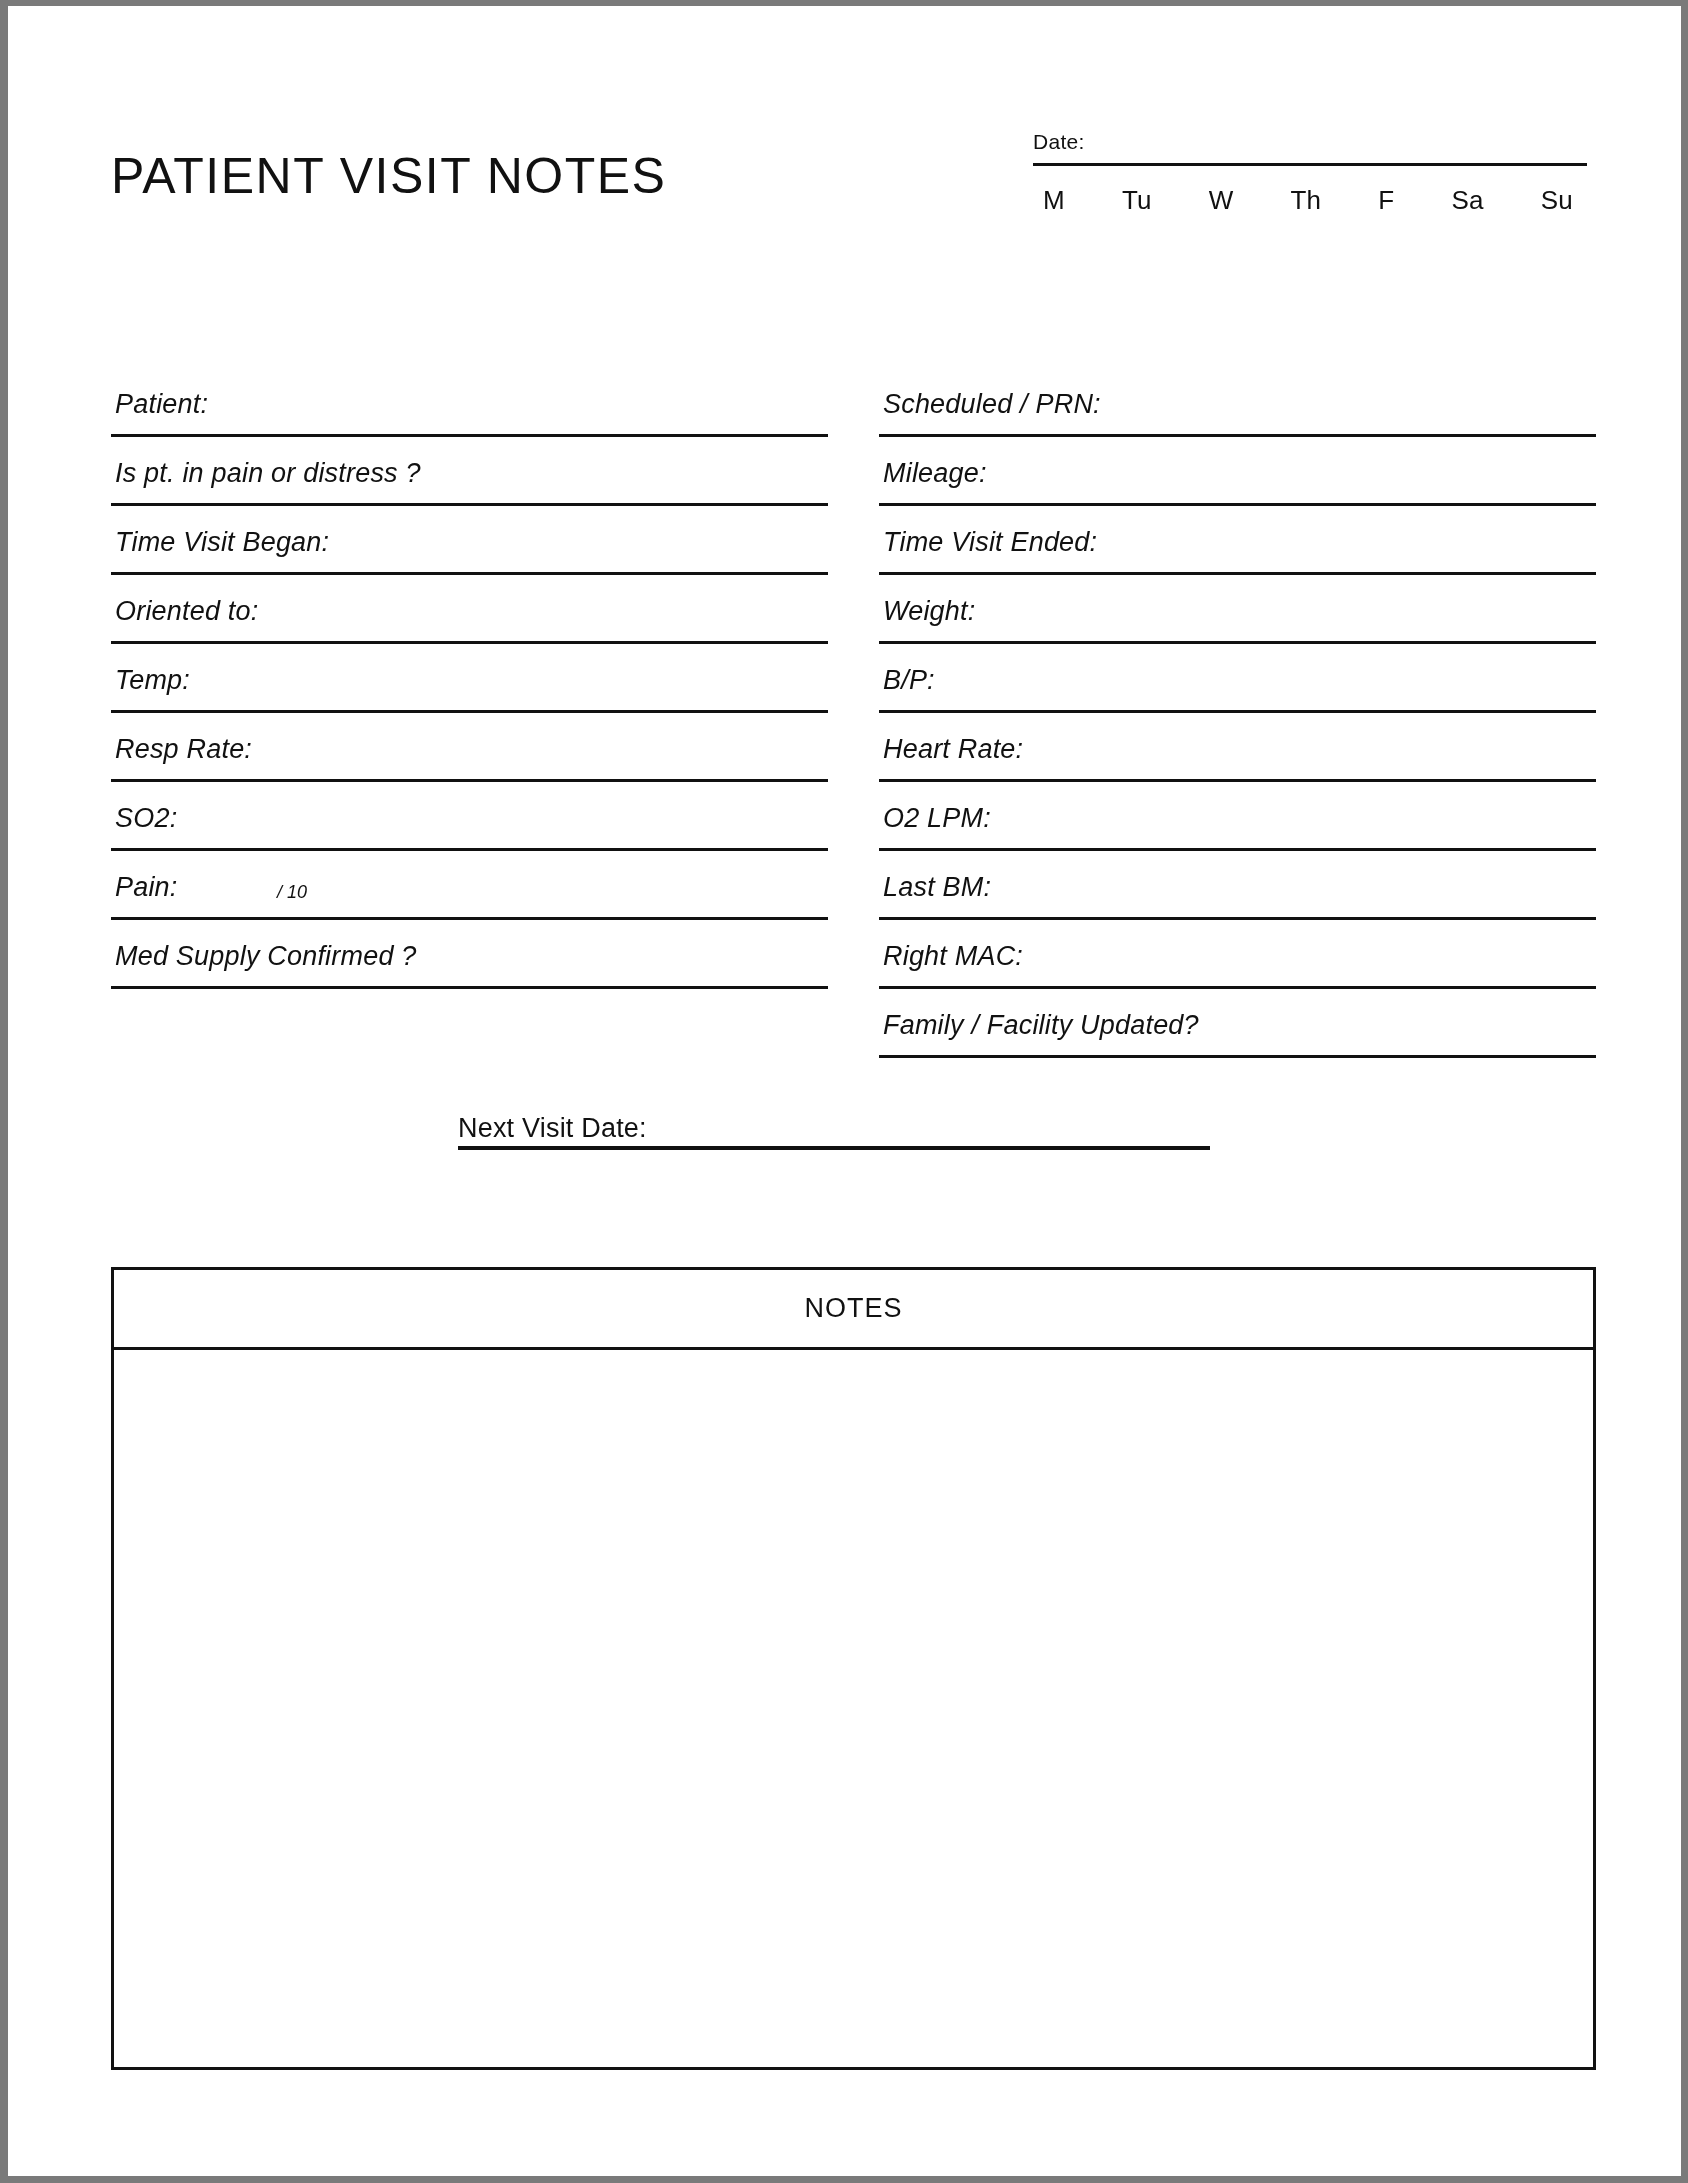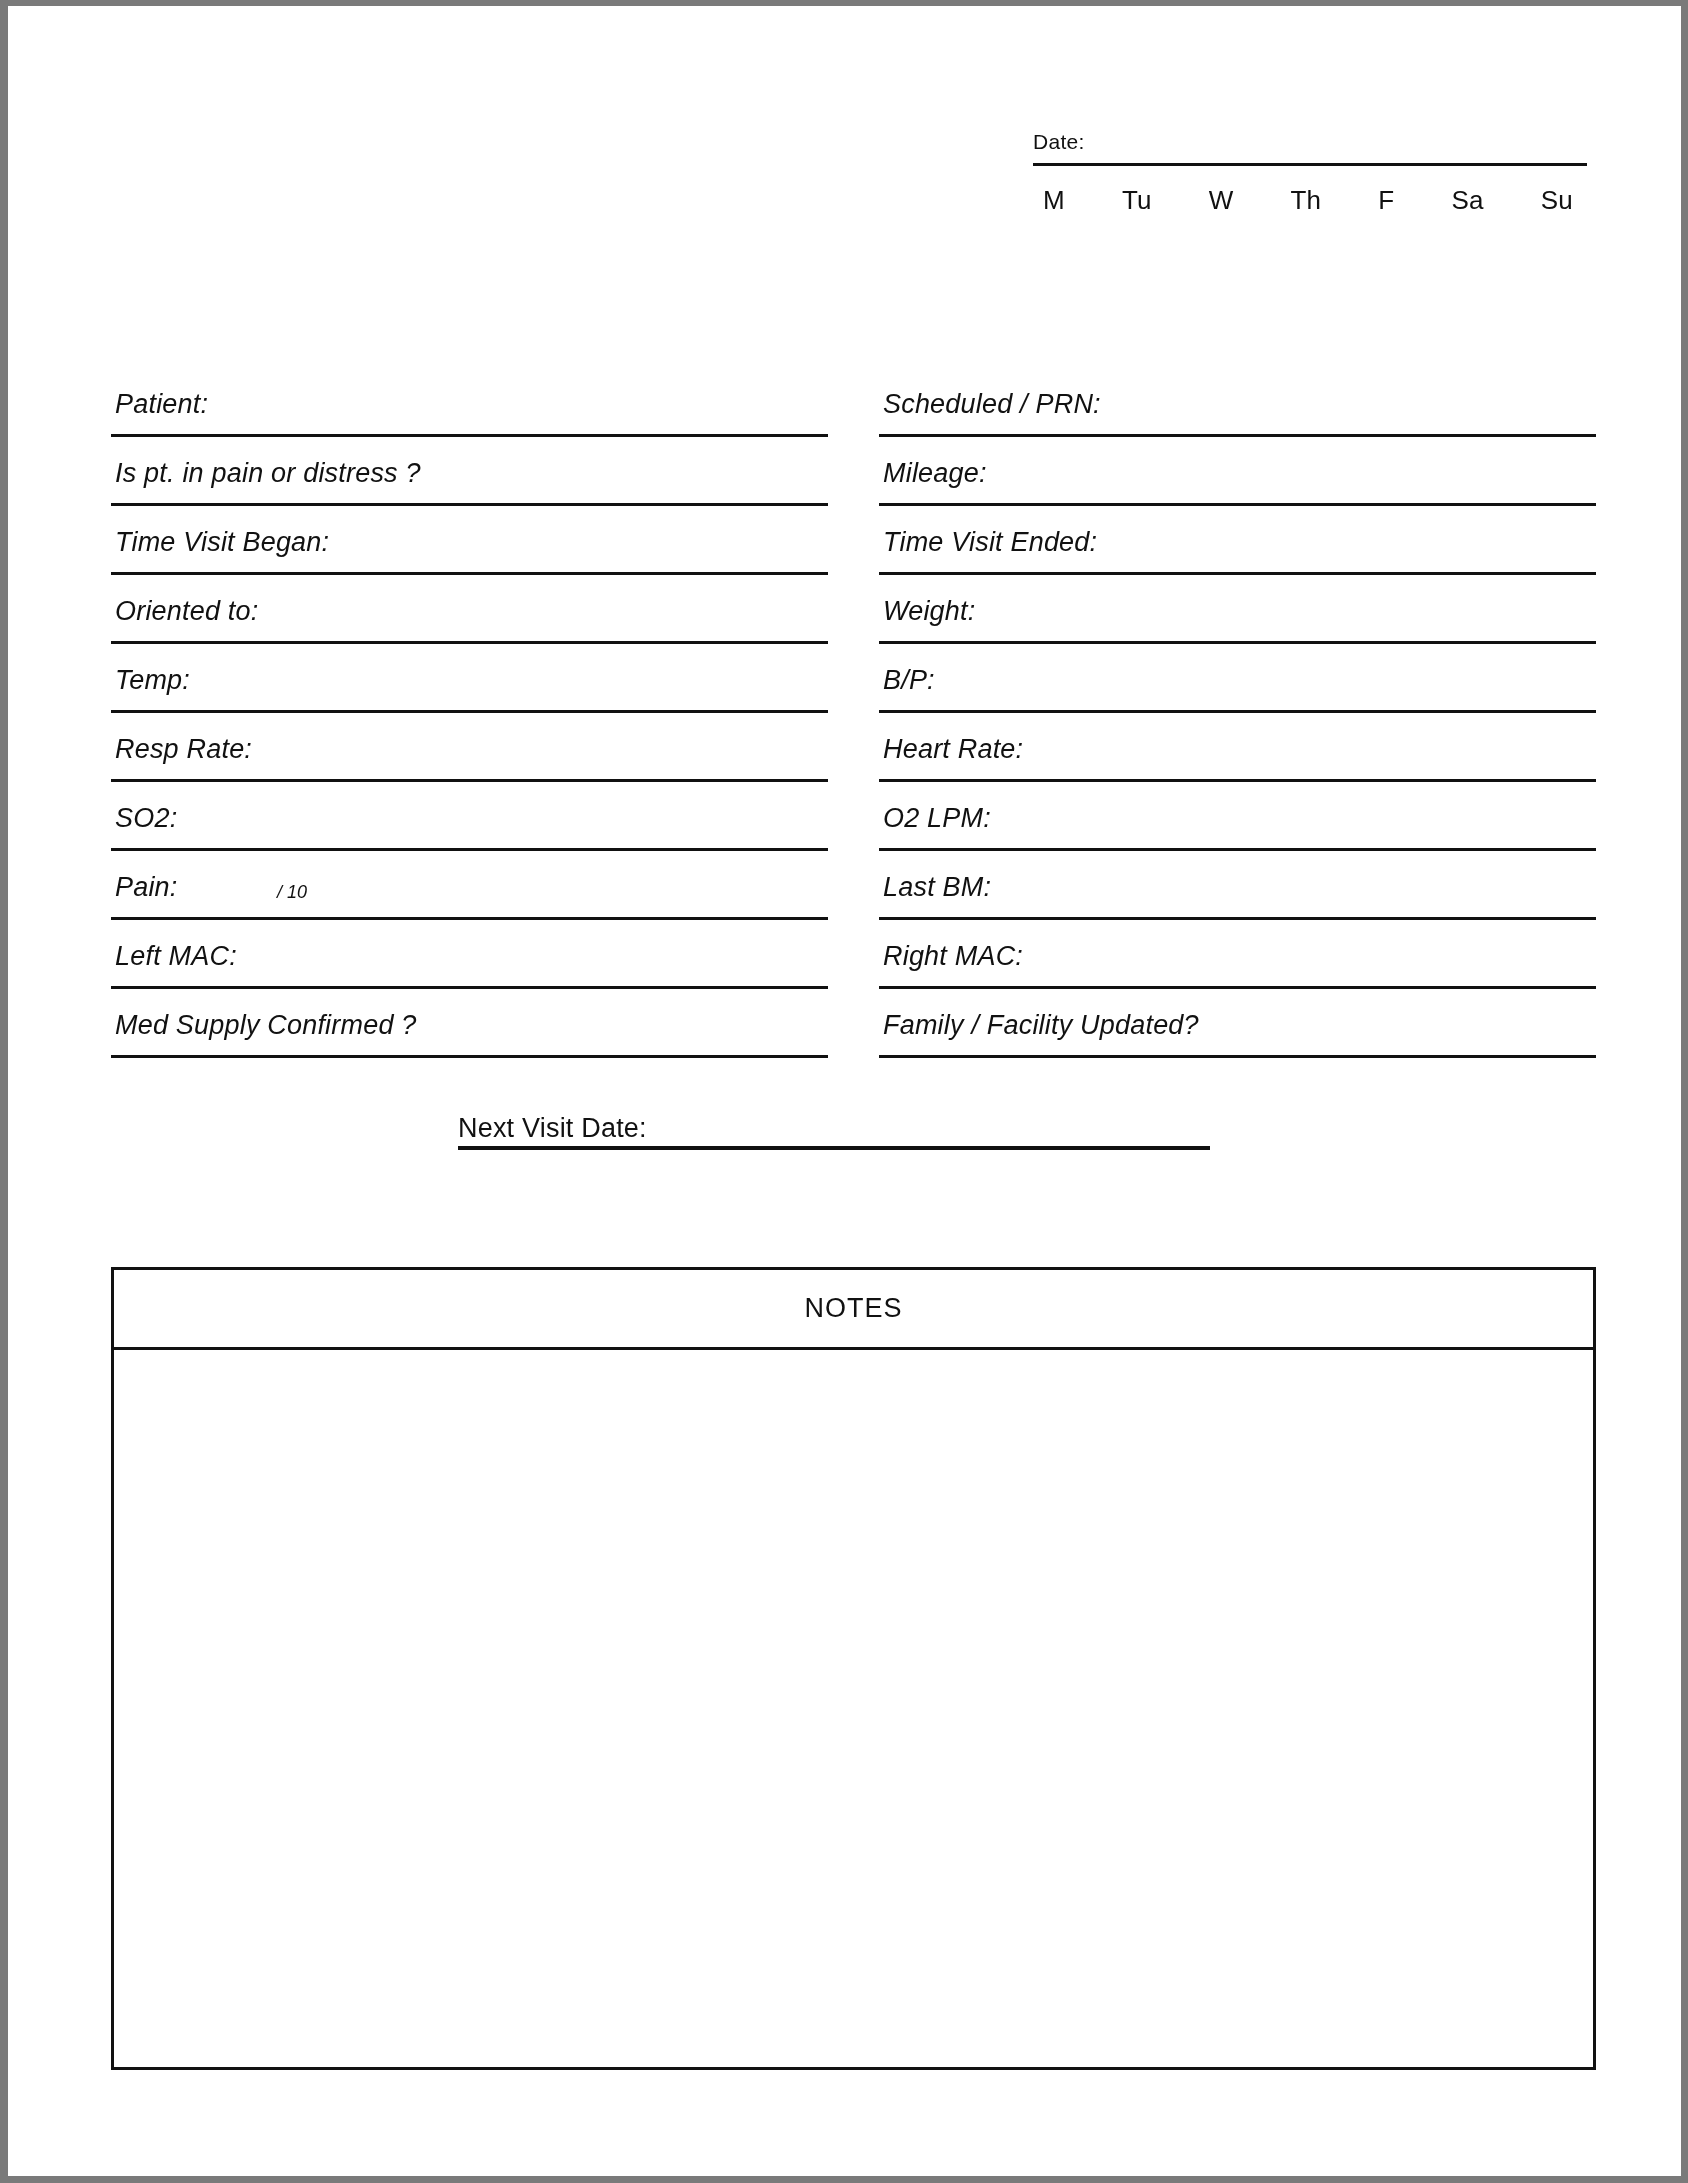--- a/index.html
+++ b/index.html
@@ -160,20 +160,21 @@
   .notes-body {
     height: calc(100% - 75px);
   }
 </style>
 </head>
 <body>
 
 <div class="page">
 
   <div class="header">
+    <div class="doc-title">PATIENT VISIT NOTES</div>
 
     <div class="date-block">
       <div class="date-label">Date:</div>
       <div class="date-rule"></div>
       <div class="days-row">
         <span class="day">M</span>
         <span class="day">Tu</span>
         <span class="day">W</span>
         <span class="day">Th</span>
         <span class="day">F</span>
@@ -205,23 +206,20 @@
         <span class="field-label">Resp Rate:</span>
       </div>
       <div class="field">
         <span class="field-label">SO2:</span>
       </div>
       <div class="field">
         <span class="field-label">Pain:</span>
         <span class="field-suffix">/ 10</span>
       </div>
       <div class="field">
-        <span class="field-label">Left MAC:</span>
-      </div>
-      <div class="field">
         <span class="field-label">Med Supply Confirmed ?</span>
       </div>
     </div>
 
     <div class="col">
       <div class="field">
         <span class="field-label">Scheduled / PRN:</span>
       </div>
       <div class="field">
         <span class="field-label">Mileage:</span>

